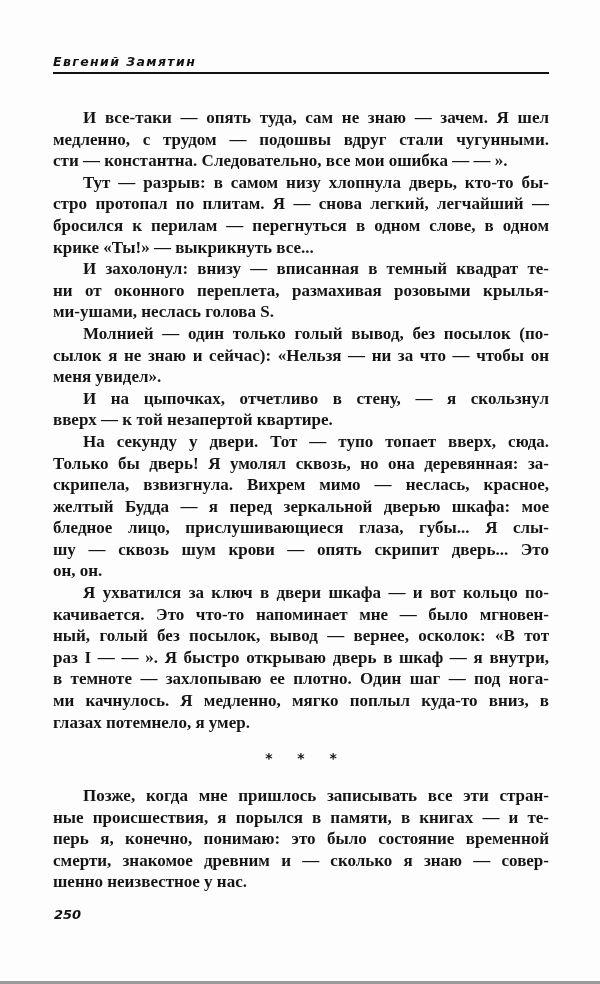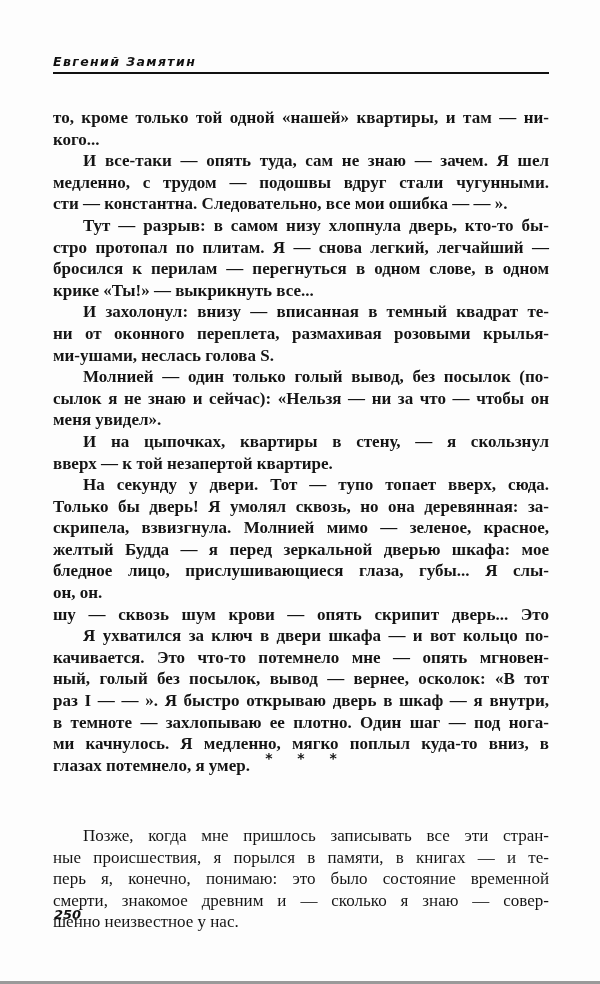--- a/index.html
+++ b/index.html
@@ -80,24 +80,24 @@
       font-weight: bold;
       font-size: 14px;
       letter-spacing: 10px;
       padding-left: 10px;
       box-sizing: border-box;
       color: #111;
     }
     .body-text-2 {
       position: absolute;
       left: 53px;
-      top: 825px;
+      top: 785px;
       width: 496px;
       font-family: "Liberation Serif", serif;
-      font-weight: normal;
+      font-weight: bold;
       font-size: 17px;
       line-height: 21.6px;
       color: #151515;
     }
     .folio {
       position: absolute;
       left: 54px;
       top: 907px;
       font-family: "DejaVu Sans", sans-serif;
       font-style: italic;
@@ -109,24 +109,20 @@
 </head>
 <body>
 
 <div class="page">
 
   <div class="running-head">Евгений Замятин</div>
   <div class="head-rule"></div>
 
   <div class="body-text" id="section1">
       <div>
-        <span class="line">то, кроме только той одной «нашей» квартиры, и там — ни-</span>
-        <span class="line last">кого...</span>
-      </div>
-      <div>
         <span class="line indent">И все-таки — опять туда, сам не знаю — зачем. Я шел</span>
         <span class="line">медленно, с трудом — подошвы вдруг стали чугунными.</span>
         <span class="line last">сти — константна. Следовательно, все мои ошибка — — ».</span>
       </div>
       <div>
         <span class="line indent">Тут — разрыв: в самом низу хлопнула дверь, кто-то бы-</span>
         <span class="line">стро протопал по плитам. Я — снова легкий, легчайший —</span>
         <span class="line">бросился к перилам — перегнуться в одном слове, в одном</span>
         <span class="line last">крике «Ты!» — выкрикнуть все...</span>
       </div>
@@ -134,35 +130,35 @@
         <span class="line indent">И захолонул: внизу — вписанная в темный квадрат те-</span>
         <span class="line">ни от оконного переплета, размахивая розовыми крылья-</span>
         <span class="line last">ми-ушами, неслась голова S.</span>
       </div>
       <div>
         <span class="line indent">Молнией — один только голый вывод, без посылок (по-</span>
         <span class="line">сылок я не знаю и сейчас): «Нельзя — ни за что — чтобы он</span>
         <span class="line last">меня увидел».</span>
       </div>
       <div>
-        <span class="line indent">И на цыпочках, квартиры в стену, — я скользнул</span>
+        <span class="line indent">И на цыпочках, отчетливо в стену, — я скользнул</span>
         <span class="line last">вверх — к той незапертой квартире.</span>
       </div>
       <div>
         <span class="line indent">На секунду у двери. Тот — тупо топает вверх, сюда.</span>
         <span class="line">Только бы дверь! Я умолял сквозь, но она деревянная: за-</span>
-        <span class="line">скрипела, взвизгнула. Молнией мимо — зеленое, красное,</span>
+        <span class="line">скрипела, взвизгнула. Вихрем мимо — неслась, красное,</span>
         <span class="line">желтый Будда — я перед зеркальной дверью шкафа: мое</span>
         <span class="line">бледное лицо, прислушивающиеся глаза, губы... Я слы-</span>
+        <span class="line">шу — сквозь шум крови — опять скрипит дверь... Это</span>
         <span class="line last">он, он.</span>
-        <span class="line">шу — сквозь шум крови — опять скрипит дверь... Это</span>
       </div>
       <div>
         <span class="line indent">Я ухватился за ключ в двери шкафа — и вот кольцо по-</span>
-        <span class="line">качивается. Это что-то потемнело мне — опять мгновен-</span>
+        <span class="line">качивается. Это что-то напоминает мне — было мгновен-</span>
         <span class="line">ный, голый без посылок, вывод — вернее, осколок: «В тот</span>
         <span class="line">раз I — — ». Я быстро открываю дверь в шкаф — я внутри,</span>
         <span class="line">в темноте — захлопываю ее плотно. Один шаг — под нога-</span>
         <span class="line">ми качнулось. Я медленно, мягко поплыл куда-то вниз, в</span>
         <span class="line last">глазах потемнело, я умер.</span>
       </div>
     </div>
 
   <div class="separator">* * *</div>
 

